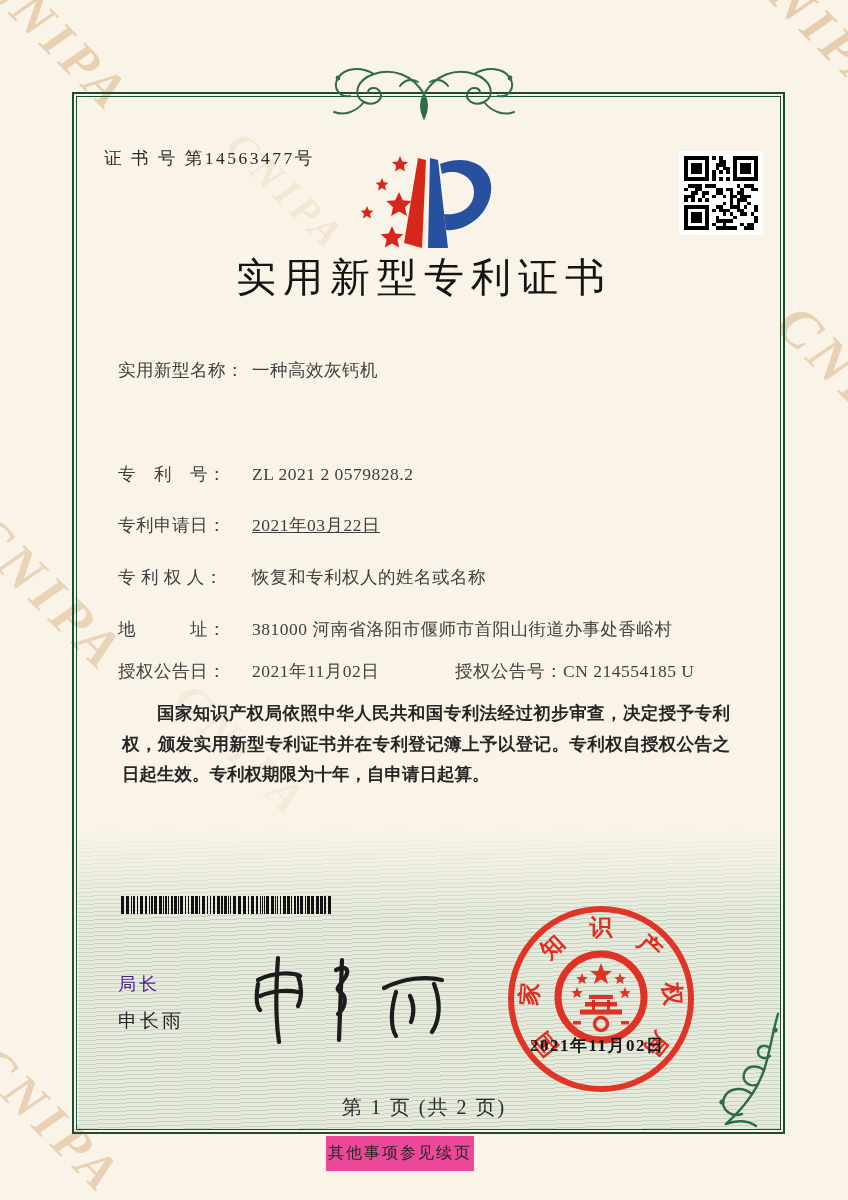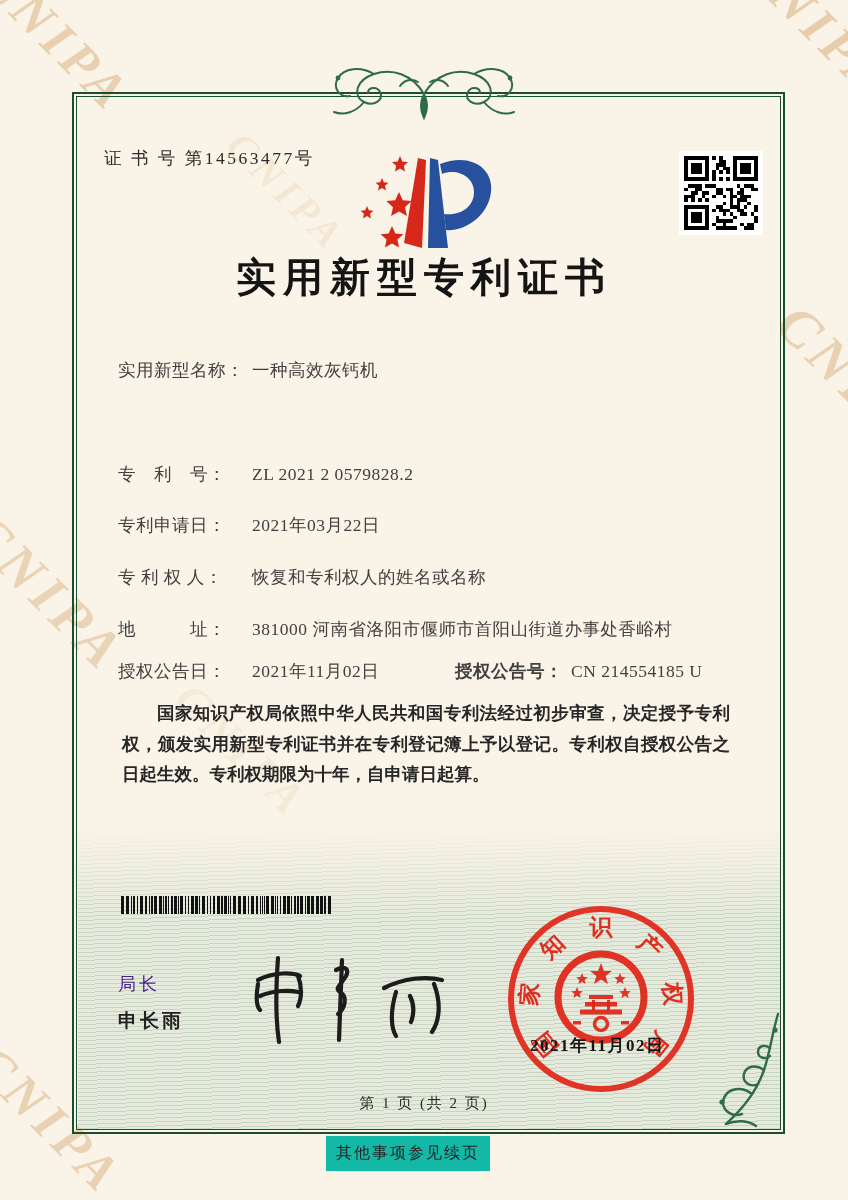--- a/index.html
+++ b/index.html
@@ -57,52 +57,52 @@
   
   .cert-no{
     position:absolute;left:104px;top:146px;
     font-size:17.5px;color:#2a2a2a;letter-spacing:2.5px;
   }
   .logo{position:absolute;left:348px;top:148px;width:152px;height:104px;}
   .qr{position:absolute;left:679px;top:151px;width:84px;height:84px;background:#fff;padding:5px;box-sizing:border-box;}
   .qr svg{display:block;width:100%;height:100%;}
   .title{
     position:absolute;left:0;top:250px;width:848px;
-    text-align:center;font-size:40px;font-weight:bold;color:#141414;
+    text-align:center;font-size:40px;font-weight:normal;color:#141414;
     letter-spacing:7px;
   }
 
   
   .row{position:absolute;left:118px;width:616px;font-size:17.5px;color:#404040;white-space:nowrap;}
   .row .f-label{display:inline-block;min-width:134px;letter-spacing:.5px;}
   .row .f-value{letter-spacing:.5px;}
   .row1{top:358px;}
   .row2{top:410px;}
   .row3{top:462px;}
-  .row4{top:513px;}
+  .row4{top:513px;text-decoration:underline;}
   .row5{top:565px;}
   .row6{top:617px;}
   .row7{top:659px;}
   .pair2{position:absolute;left:337px;top:0;}
-  .pair2 .f-label{min-width:0;margin-right:8px;font-weight:bold;}
+  .pair2 .f-label{min-width:0;margin-right:0;}
 
   
   .body-text{
     position:absolute;left:118px;top:694px;width:616px;
     font-size:17.5px;line-height:30.5px;color:#262626;
     text-align:justify;
   }
   .body-text p{margin:4px;text-indent:2em;font-weight:bold;}
 
   
   .barcode{position:absolute;left:121px;top:896px;width:212px;height:18px;}
 
   
   .signer-title{position:absolute;left:118px;top:972px;font-size:18px;color:#4c1d95;letter-spacing:3px;}
-  .signer-name{position:absolute;left:118px;top:1008px;font-size:19px;color:#222;letter-spacing:3px;font-weight:bold;}
+  .signer-name{position:absolute;left:118px;top:1008px;font-size:19px;color:#222;letter-spacing:3px;}
   .signature{position:absolute;left:244px;top:934px;width:220px;height:112px;}
 
   
   .seal{
     position:absolute;left:508px;top:906px;width:186px;height:186px;
     border-radius:50%;
     border:6px solid rgba(223,37,23,.92);
     box-sizing:border-box;
   }
   .seal-char{
@@ -122,26 +122,26 @@
   .emblem{position:absolute;left:50%;top:50%;width:96px;height:100px;margin:-52px 0 0 -48px;}
   .seal-date{
     position:absolute;left:530px;top:1034px;width:170px;
     font-size:17px;font-weight:bold;color:#161616;letter-spacing:1.5px;
     z-index:5;
   }
 
   
   .footer-page{
     position:absolute;left:0;top:1094px;width:848px;
-    text-align:center;font-size:15px;color:#2a2a2a;letter-spacing:2px;
+    text-align:center;font-size:20px;color:#2a2a2a;letter-spacing:2px;
   }
   .cont-box{
     position:absolute;left:326px;top:1136px;
-    background:#14b8a6;
-    padding:7px 10px;
+    background:#ec4899;
+    padding:7px 2px;
     font-size:16px;color:#262626;letter-spacing:2px;
     box-shadow:0 0 0 1px rgba(0,0,0,.03);
     font-family:Liberation Serif, serif;
   }
 </style>
 </head>
 <body>
 
 <div class="page">
 

